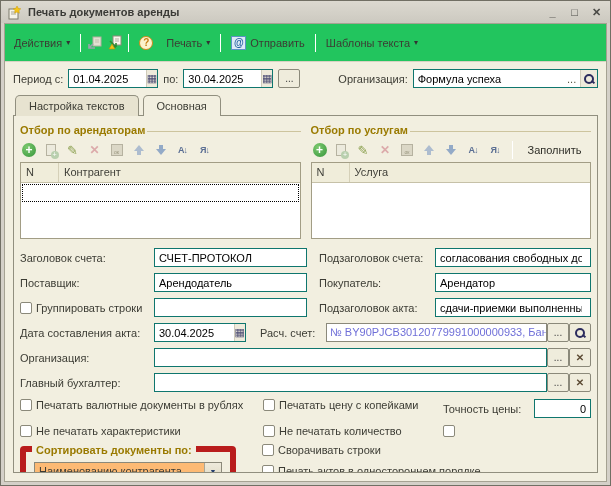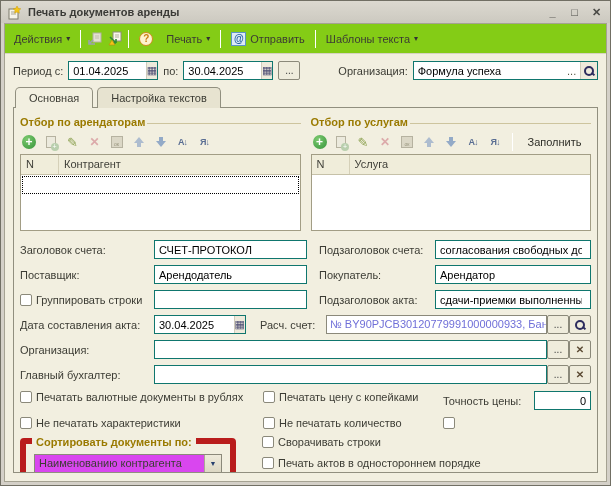--- a/index.html
+++ b/index.html
@@ -11,22 +11,22 @@
   .titlebar { height:22px; display:flex; align-items:center; padding:0 6px 0 5px;
               background:linear-gradient(#dcd9d0,#ccc9c0); flex:0 0 auto; }
   .title-text { font-weight:bold; color:#3a3a36; margin-left:5px; flex:1; }
   .winbtns { display:flex; gap:7px; }
   .winbtn { width:15px; height:14px; display:flex; align-items:center; justify-content:center;
             color:#4b4b47; font-weight:bold; font-size:11px; cursor:default; }
   
   .client { flex:1; margin:0 3px 3px 3px; background:#f2efe0; border:1px solid #a5a292;
             display:flex; flex-direction:column; overflow:hidden; }
   
-  .toolbar { height:30px; display:flex; align-items:center; padding:0 4px; gap:3px;
-             border-bottom:1px solid #d7d3c2; background:#84cc16; flex:0 0 auto; }
+  .toolbar { height:38px; display:flex; align-items:center; padding:0 4px; gap:3px;
+             border-bottom:1px solid #d7d3c2; background:#22c55e; flex:0 0 auto; }
   .tbtn { display:inline-flex; align-items:center; gap:4px; padding:2px 5px; border-radius:2px; }
   .tsep { width:1px; height:18px; background:#c9c5b4; border-right:1px solid #fff; margin:0 2px; }
   .caret { font-size:8px; color:#333; }
   .ico16 { width:17px; height:16px; display:inline-flex; align-items:center; justify-content:center; }
   .help-ico { width:14px; height:14px; border-radius:50%; border:1px solid #cf8a1c; background:#fdf2cd;
               color:#c87d12; font-weight:bold; font-size:10px; display:inline-flex; align-items:center; justify-content:center; }
   .at-ico { width:15px; height:14px; border:1px solid #5b93c4; background:#ddeaf6; color:#1f5fa0;
             font-weight:bold; font-size:10px; display:inline-flex; align-items:center; justify-content:center; }
   
   .row-period { display:flex; align-items:center; padding:7px 8px 6px 8px; gap:5px; flex:0 0 auto; }
@@ -105,21 +105,21 @@
   .numfld input { text-align:right; width:100%; }
   .precis { display:flex; align-items:center; }
   .precis .pl { flex:0 0 auto; }
   .precis .sp { flex:1; }
   
   .bottomzone { display:flex; align-items:flex-start; margin-top:4px; flex:0 0 auto; }
   .groupbox { position:relative; width:216px; border:6px solid #b91c1c; border-radius:4px;
               padding:10px 8px 8px 8px; margin-top:5px; }
   .groupbox legend-t { position:absolute; top:-8px; left:6px; background:#f2efe0; padding:0 4px;
                        color:#9a7a00; font-weight:bold; white-space:nowrap; }
-  .combo { display:flex; border:1px solid #8b897a; background:#d946ef; height:19px; width:188px; }
+  .combo { display:flex; border:1px solid #8b897a; background:#fdba74; height:19px; width:188px; }
   .combo .val { flex:1; padding:2px 4px; white-space:nowrap; overflow:hidden; }
   .combo .cbtn { width:17px; background:linear-gradient(#eeeadb,#ddd8c4); border-left:1px solid #aaa795;
                  display:flex; align-items:center; justify-content:center; font-size:7px; color:#27406e; }
   .midcol { margin-left:26px; display:flex; flex-direction:column; gap:9px; padding-top:3px; }
   .rightcol { margin-left:30px; padding-top:3px; }
 </style>
 </head>
 <body>
 
 <div class="window">
@@ -203,22 +203,22 @@
       <span class="fld grow">
         <input value="Формула успеха" style="">
         <span class="inbtn flat">...</span>
         <span class="inbtn">
             <span class="mag"></span>
           </span>
       </span>
     </div>
 
     <div class="tabs">
+      <span class="tab">Настройка текстов</span>
       <span class="tab active">Основная</span>
-      <span class="tab">Настройка текстов</span>
     </div>
 
     <div class="tabpanel">
 
       <div class="panels">
 
         <div class="panel">
           <div class="grouphead">
             <span class="gt">Отбор по арендаторам</span>
             <span class="gline"></span>

